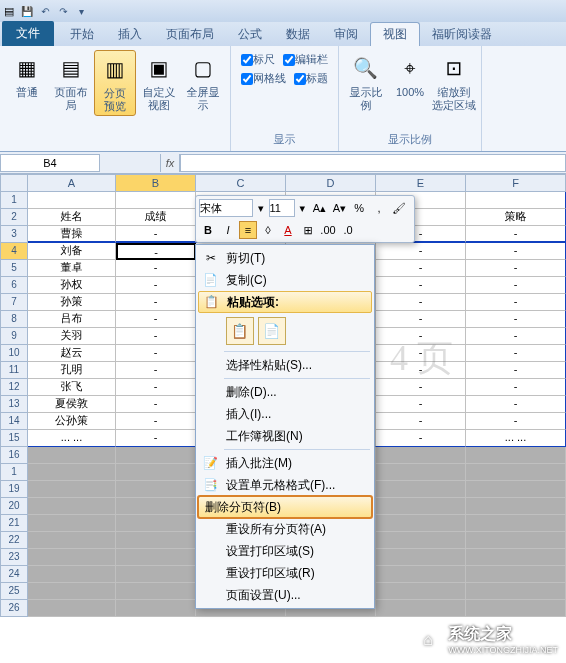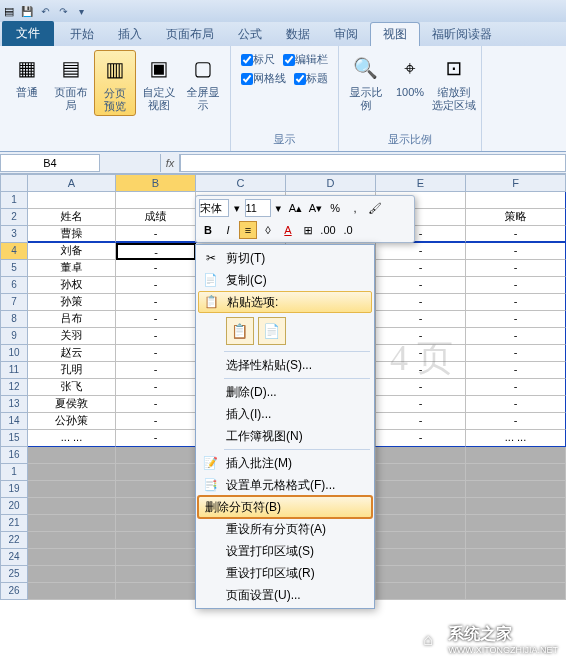--- a/index.html
+++ b/index.html
@@ -361,20 +361,29 @@
       <div class="row">
         <div class="row-h">22</div>
         <div class="cell empty-area col-A"></div>
         <div class="cell empty-area col-B"></div>
         <div class="cell empty-area col-C"></div>
         <div class="cell empty-area col-D"></div>
         <div class="cell empty-area col-E"></div>
         <div class="cell empty-area col-F"></div>
       </div>
       <div class="row">
+        <div class="row-h">23</div>
+        <div class="cell empty-area col-A"></div>
+        <div class="cell empty-area col-B"></div>
+        <div class="cell empty-area col-C"></div>
+        <div class="cell empty-area col-D"></div>
+        <div class="cell empty-area col-E"></div>
+        <div class="cell empty-area col-F"></div>
+      </div>
+      <div class="row">
         <div class="row-h">24</div>
         <div class="cell empty-area col-A"></div>
         <div class="cell empty-area col-B"></div>
         <div class="cell empty-area col-C"></div>
         <div class="cell empty-area col-D"></div>
         <div class="cell empty-area col-E"></div>
         <div class="cell empty-area col-F"></div>
       </div>
       <div class="row">
         <div class="row-h">25</div>
@@ -392,21 +401,21 @@
         <div class="cell empty-area col-C"></div>
         <div class="cell empty-area col-D"></div>
         <div class="cell empty-area col-E"></div>
         <div class="cell empty-area col-F"></div>
       </div>
     </div>
   <div class="watermark" style="left:390px; top:160px;">4 页</div>
 </div>
 
 <div class="mini-toolbar">
-  <input class="mt-input" style="width: 30px;" value="宋体">
+  <input class="mt-input" style="width: 54px;" value="宋体">
   <span class="mt-item">▾</span>
   <input class="mt-input" style="width: 26px;" value="11">
   <span class="mt-item">▾</span>
   <span class="mt-btn">A▴</span>
   <span class="mt-btn">A▾</span>
   <span class="mt-btn">%</span>
   <span class="mt-btn">,</span>
   <span class="mt-btn">🖌</span>
   <div style="width:100%;height:0"></div>
   <span class="mt-btn" style="font-weight:bold">B</span>
@@ -423,21 +432,21 @@
     <div class="cm-item">
       <span class="cm-icon">✂</span>
       <span>剪切(T)</span>
     </div>
     <div class="cm-item">
       <span class="cm-icon">📄</span>
       <span>复制(C)</span>
     </div>
     <div class="cm-item highlighted">
       <span class="cm-icon">📋</span>
-      <span style="font-weight: normal;">粘贴选项:</span>
+      <span style="font-weight: bold;">粘贴选项:</span>
     </div>
     <div class="cm-paste-icons">
       <div class="paste-opt">📋</div>
       <div class="paste-opt">📄</div>
     </div>
     <div class="cm-sep"></div>
     <div class="cm-item">
       <span>选择性粘贴(S)...</span>
     </div>
     <div class="cm-sep"></div>

